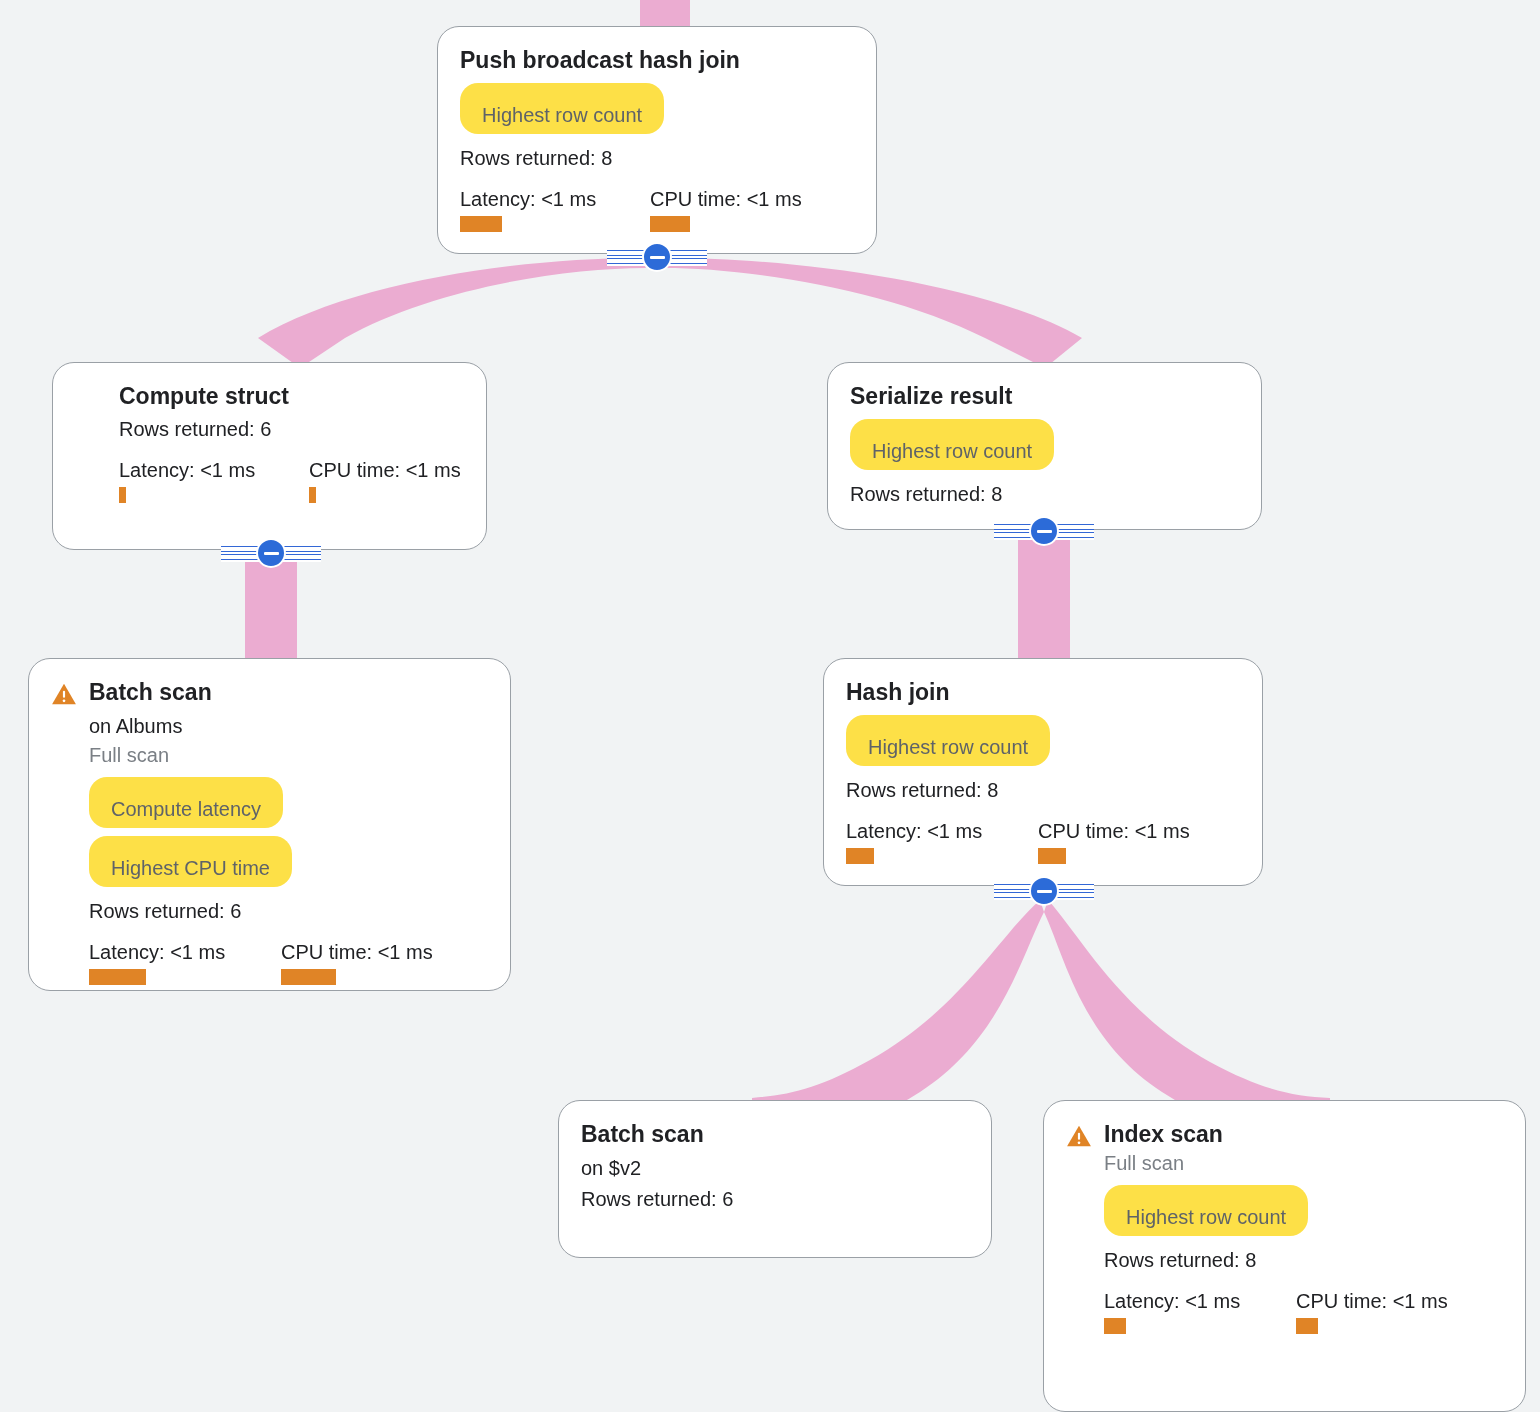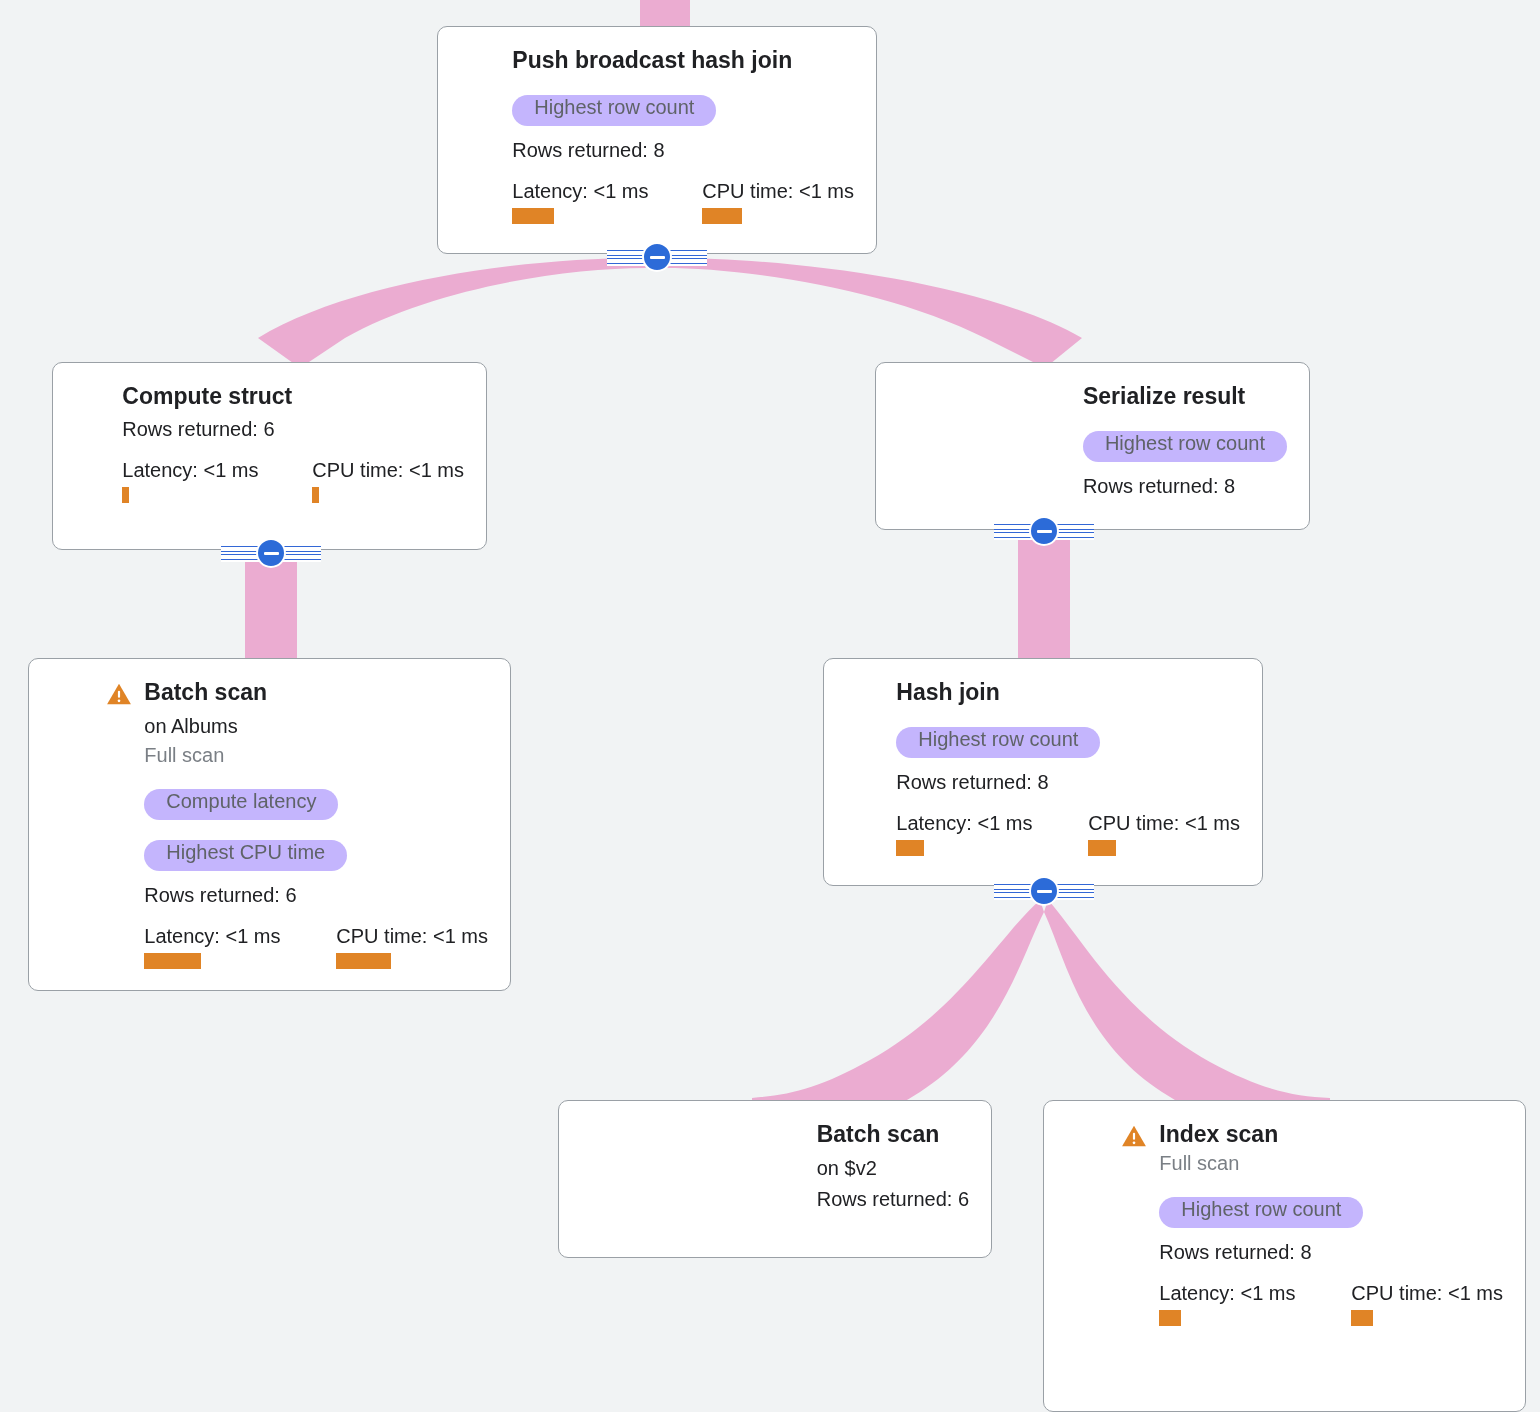--- a/index.html
+++ b/index.html
@@ -29,25 +29,24 @@
     z-index: 1;
     pointer-events: none;
   }
 
   
   .node {
     position: absolute;
     z-index: 3;
     background: #FFFFFF;
     border: 1px solid #9AA0A6;
-    border-radius: 10px;
+    border-radius: 22px;
     overflow: hidden;
     display: flex;
-    flex-direction: column;
-    align-items: flex-end;
+    flex-direction: row;
   }
 
   .node-body {
     flex: 1 1 auto;
     padding: 18px 22px 14px 22px;
     display: flex;
     flex-direction: column;
   }
 
   .node-row-head {
@@ -85,27 +84,27 @@
   .node-sub2 {
     font-size: 20px;
     color: #7A7F85;
     line-height: 28px;
     white-space: nowrap;
   }
 
   .chip {
     display: inline-block;
     align-self: flex-start;
-    background: #c4b5fd;
+    background: #fde047;
     color: #5F6368;
     border-radius: 18px;
     font-size: 20px;
     line-height: 24px;
-    padding: 0 22px 7px 22px;
-    margin-top: 20px;
+    padding: 20px 22px 7px 22px;
+    margin-top: 8px;
     white-space: nowrap;
   }
 
   .rows {
     font-size: 20px;
     color: #202124;
     line-height: 28px;
     margin-top: 10px;
     white-space: nowrap;
   }
@@ -273,21 +272,21 @@
         </div>
       </div>
     </div>
     <div class="node-footer"></div>
   </div>
   <div class="collapse" style="left:221px; top:538px;">
     <span class="stripes"></span>
     <span class="knob"></span>
   </div>
 
-  <div class="node" style="left:875px; top:362px; width:435px; height:168px;">
+  <div class="node" style="left:827px; top:362px; width:435px; height:168px;">
     <div class="node-body">
       <div class="node-title">Serialize result</div>
       <span class="chip">Highest row count</span>
       <div class="rows">Rows returned: 8</div>
     </div>
     <div class="node-footer"></div>
   </div>
   <div class="collapse" style="left:994px; top:516px;">
     <span class="stripes"></span>
     <span class="knob"></span>

